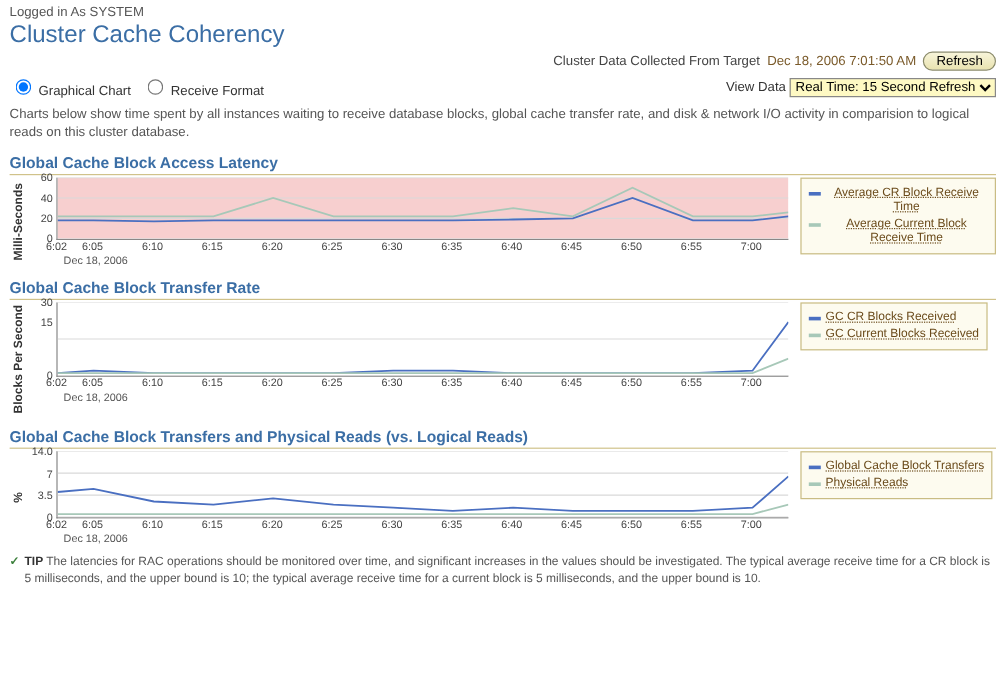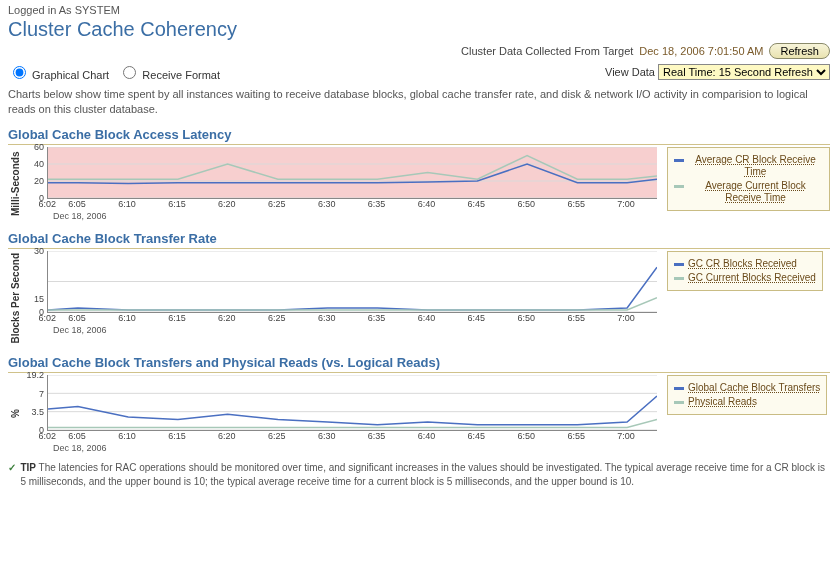--- a/index.html
+++ b/index.html
@@ -213,21 +213,21 @@
             <g class="grid">
               <line x1="0" x2="609" y1="61" y2="61"></line>
               <line x1="0" x2="609" y1="30.5" y2="30.5"></line>
               <line x1="0" x2="609" y1="0" y2="0"></line>
             </g>
             <path d="M0.0 59.0 L29.9 56.9 L80.2 59.0 L129.9 59.0 L179.6 59.0 L229.9 59.0 L279.6 56.9 L329.4 56.9 L379.7 59.0 L429.4 59.0 L479.1 59.0 L529.4 59.0 L579.1 56.9 L609.0 16.3 " stroke="#4a6fc1" stroke-width="1.5" fill="none"></path>
             <path d="M0.0 59.0 L29.9 59.0 L80.2 59.0 L129.9 59.0 L179.6 59.0 L229.9 59.0 L279.6 59.0 L329.4 59.0 L379.7 59.0 L429.4 59.0 L479.1 59.0 L529.4 59.0 L579.1 59.0 L609.0 46.8 " stroke="#a7c8b8" stroke-width="1.5" fill="none"></path>
           </svg>
           <div class="yticks">
             <div class="ytick" style="top: 61px;">0</div>
-            <div class="ytick" style="top: 48px;">15</div>
+            <div class="ytick" style="top: 17px;">15</div>
             <div class="ytick" style="top: 0px;">30</div>
           </div>
         </div>
       <div class="xticks" id="xt-s2" style="width:610px;margin-left:24px;">
           <div class="xtick" style="left: 0.199607px;">6:02</div>
           <div class="xtick" style="left: 30.1406px;">6:05</div>
           <div class="xtick" style="left: 80.0423px;">6:10</div>
           <div class="xtick" style="left: 129.944px;">6:15</div>
           <div class="xtick" style="left: 179.846px;">6:20</div>
           <div class="xtick" style="left: 229.747px;">6:25</div>
@@ -267,21 +267,21 @@
               <line x1="0" x2="609" y1="18.333333333333336" y2="18.333333333333336"></line>
               <line x1="0" x2="609" y1="0" y2="0"></line>
             </g>
             <path d="M0.0 34.0 L29.9 31.4 L80.2 41.9 L129.9 44.5 L179.6 39.3 L229.9 44.5 L279.6 47.1 L329.4 49.8 L379.7 47.1 L429.4 49.8 L479.1 49.8 L529.4 49.8 L579.1 47.1 L609.0 21.0 " stroke="#4a6fc1" stroke-width="1.5" fill="none"></path>
             <path d="M0.0 52.4 L29.9 52.4 L80.2 52.4 L129.9 52.4 L179.6 52.4 L229.9 52.4 L279.6 52.4 L329.4 52.4 L379.7 52.4 L429.4 52.4 L479.1 52.4 L529.4 52.4 L579.1 52.4 L609.0 44.5 " stroke="#a7c8b8" stroke-width="1.5" fill="none"></path>
           </svg>
           <div class="yticks">
             <div class="ytick" style="top: 55px;">0</div>
             <div class="ytick" style="top: 36.6667px;">3.5</div>
             <div class="ytick" style="top: 18.3333px;">7</div>
-            <div class="ytick" style="top: 0px;">19.2</div>
+            <div class="ytick" style="top: 0px;">14.0</div>
           </div>
         </div>
       <div class="xticks" id="xt-s3" style="width:610px;margin-left:24px;">
           <div class="xtick" style="left: 0.199607px;">6:02</div>
           <div class="xtick" style="left: 30.1406px;">6:05</div>
           <div class="xtick" style="left: 80.0423px;">6:10</div>
           <div class="xtick" style="left: 129.944px;">6:15</div>
           <div class="xtick" style="left: 179.846px;">6:20</div>
           <div class="xtick" style="left: 229.747px;">6:25</div>
           <div class="xtick" style="left: 279.649px;">6:30</div>

